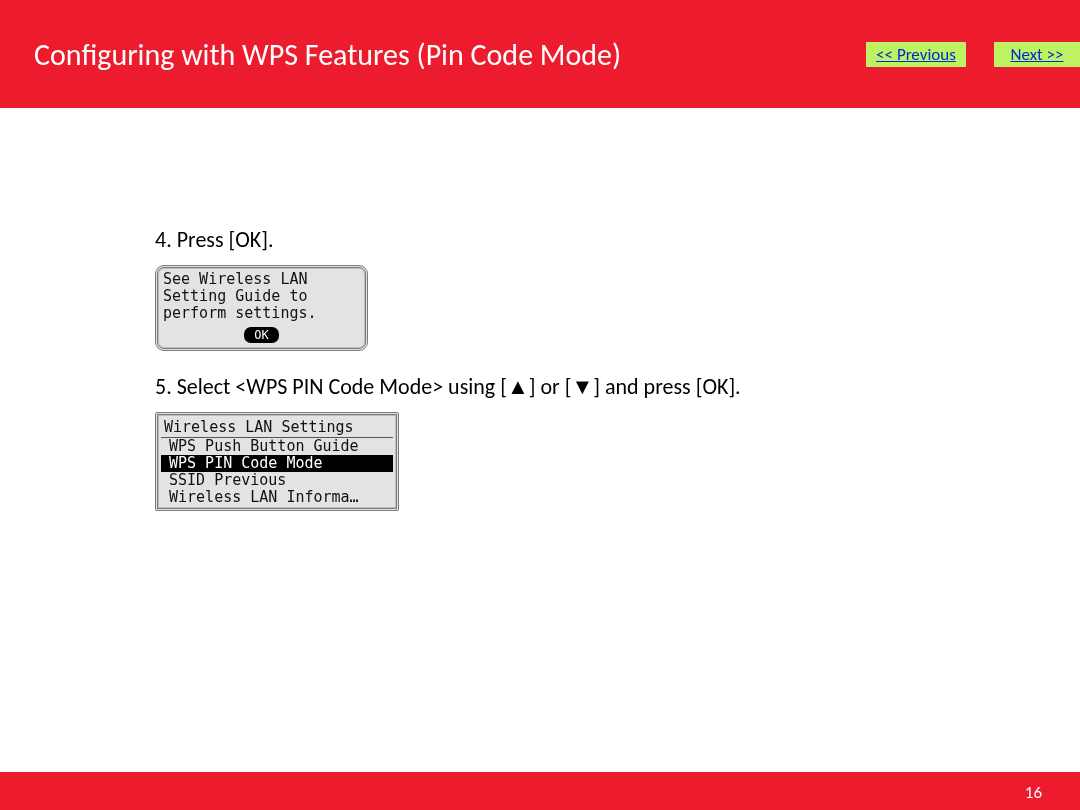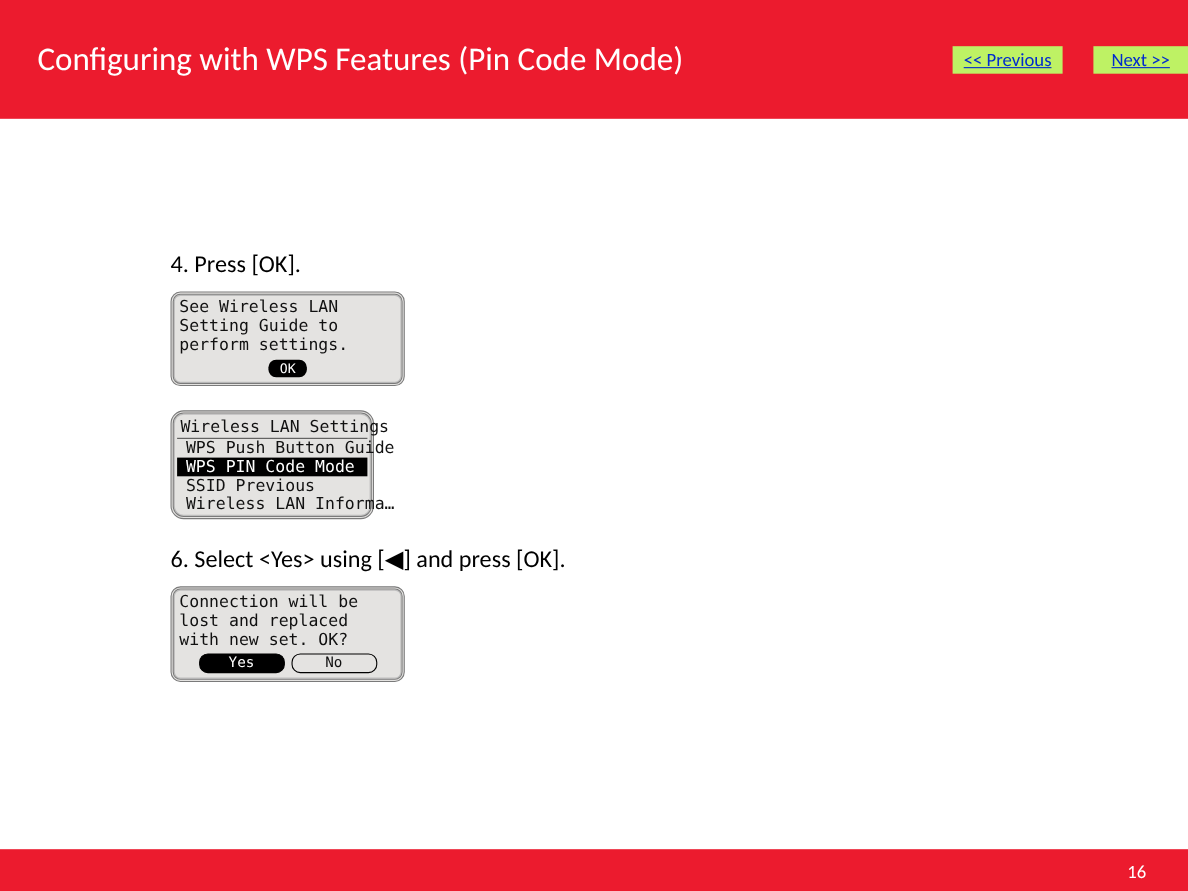--- a/index.html
+++ b/index.html
@@ -70,23 +70,23 @@
       background: #000;
       color: #fff;
       font-size: 12px;
       padding: 1px 10px;
       border-radius: 7px;
       line-height: 14px;
     }
 
     .lcd-menu {
       border: 3px double #7a7a7a;
-      border-radius: 12px;
+      border-radius: 2px;
       background: #e4e3e1;
-      width: 185px;
+      width: 244px;
       padding: 2px 3px;
       font-family: "Lucida Console","DejaVu Sans Mono",monospace;
       font-size: 15px;
       color: #111;
       margin-bottom: 16px;
       box-shadow: inset 0 0 0 1px #bdbdbd;
     }
     .lcd-menu .menu-title {
       border-bottom: 1px solid #555;
       padding: 1px 3px 1px 3px;
@@ -168,41 +168,30 @@
       <div class="line">See Wireless LAN</div>
       <div class="line">Setting Guide to</div>
       <div class="line">perform settings.</div>
       <div class="ok-row">
         <span class="ok-pill">OK</span>
       </div>
     </div>
   </div>
 
   <div class="step-block">
+    <div class="step-text">
+      <span>5. Select &lt;WPS PIN Code Mode&gt; using [</span><span class="tri">▲</span><span>] or [</span><span class="tri">▼</span><span>] and press [OK].</span>
+    </div>
     <div class="lcd-menu">
       <div class="menu-title">Wireless LAN Settings</div>
       <div class="menu-item">WPS Push Button Guide</div>
       <div class="menu-item selected">WPS PIN Code Mode</div>
       <div class="menu-item">SSID Previous</div>
       <div class="menu-item">Wireless LAN Informa…</div>
     </div>
   </div>
 
-  <div class="step-block">
-    <div class="step-text">
-      <span>6. Select &lt;Yes&gt; using [</span><span class="tri">◀</span><span>] and press [OK].</span>
-    </div>
-    <div class="lcd-confirm">
-      <div class="line">Connection will be</div>
-      <div class="line">lost and replaced</div>
-      <div class="line">with new set. OK?</div>
-      <div class="btn-row">
-        <div class="pill-btn selected">Yes</div>
-        <div class="pill-btn">No</div>
-      </div>
-    </div>
-  </div>
 
 </div>
 
 <div class="footer-bar">
   <div class="page-number">16</div>
 </div>
 
 </body></html>

